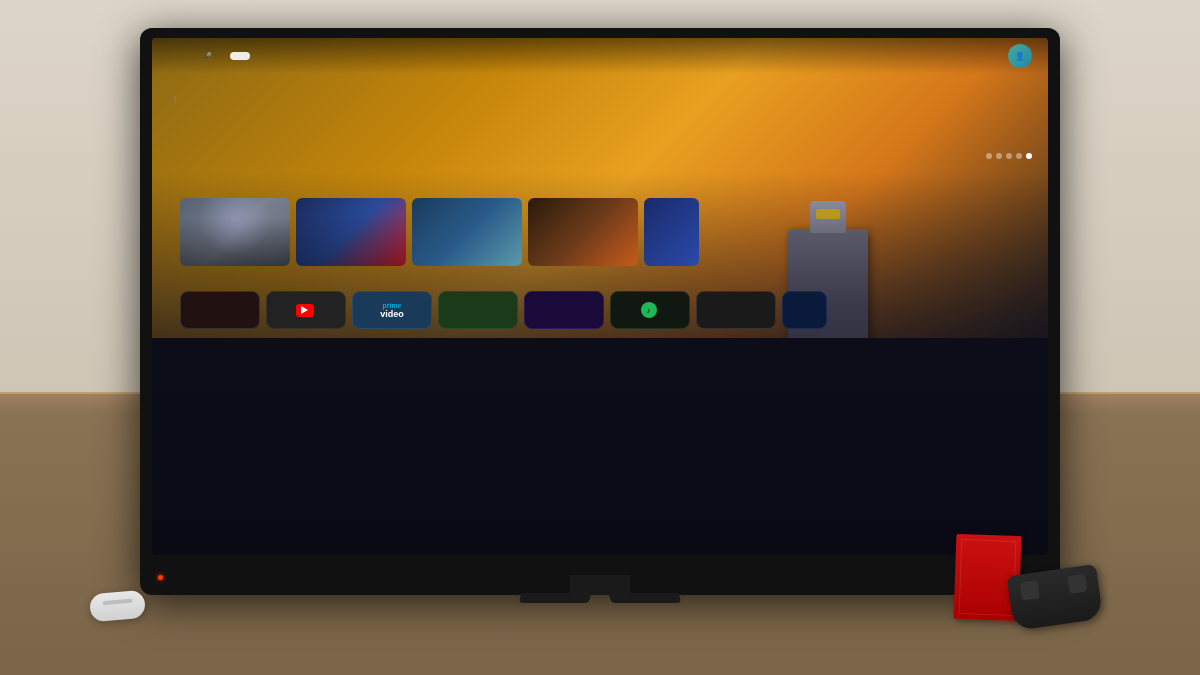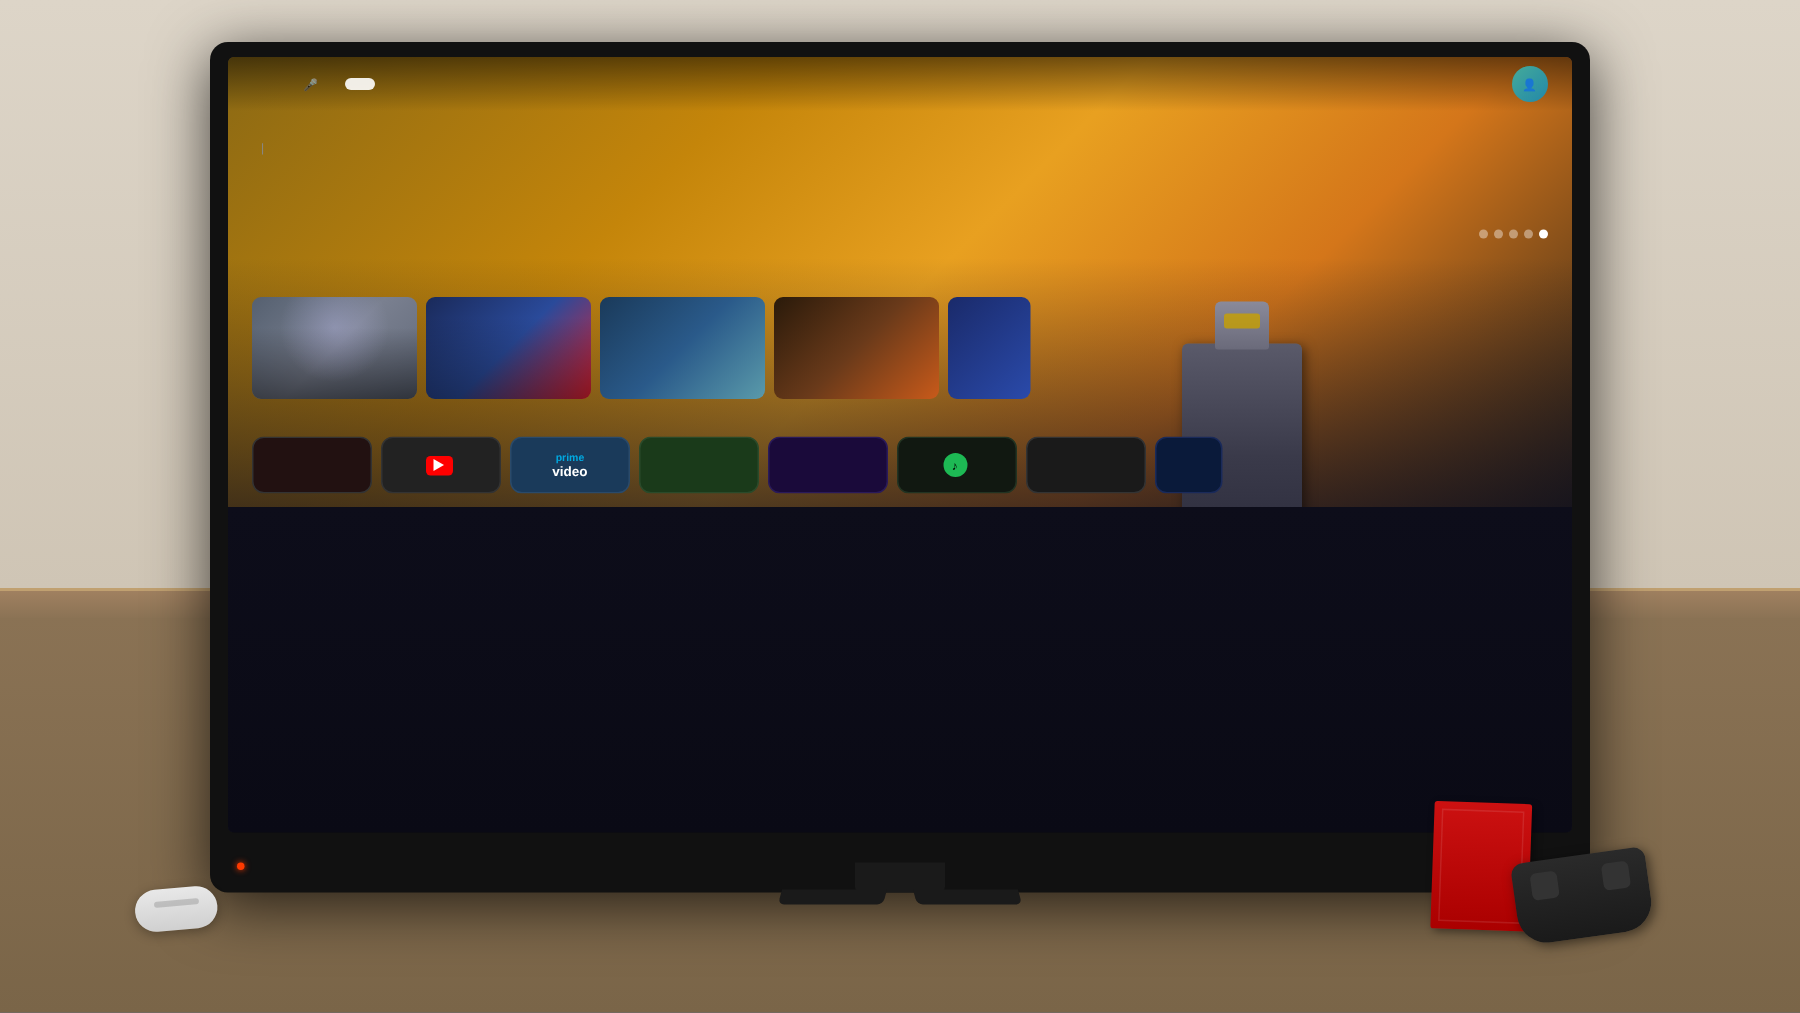--- a/index.html
+++ b/index.html
@@ -242,20 +242,21 @@
     }
     .dot.active {
       background: #fff;
     }
 
     
     .section {
       position: absolute;
       left: 0; right: 4px;
       z-index: 5;
+      padding-left: 12px;
     }
     .section-title {
       font-size: 9px;
       color: #ddd;
       font-weight: bold;
       margin-bottom: 5px;
       padding: 0 16px;
     }
     .top-picks {
       top: 155px;

